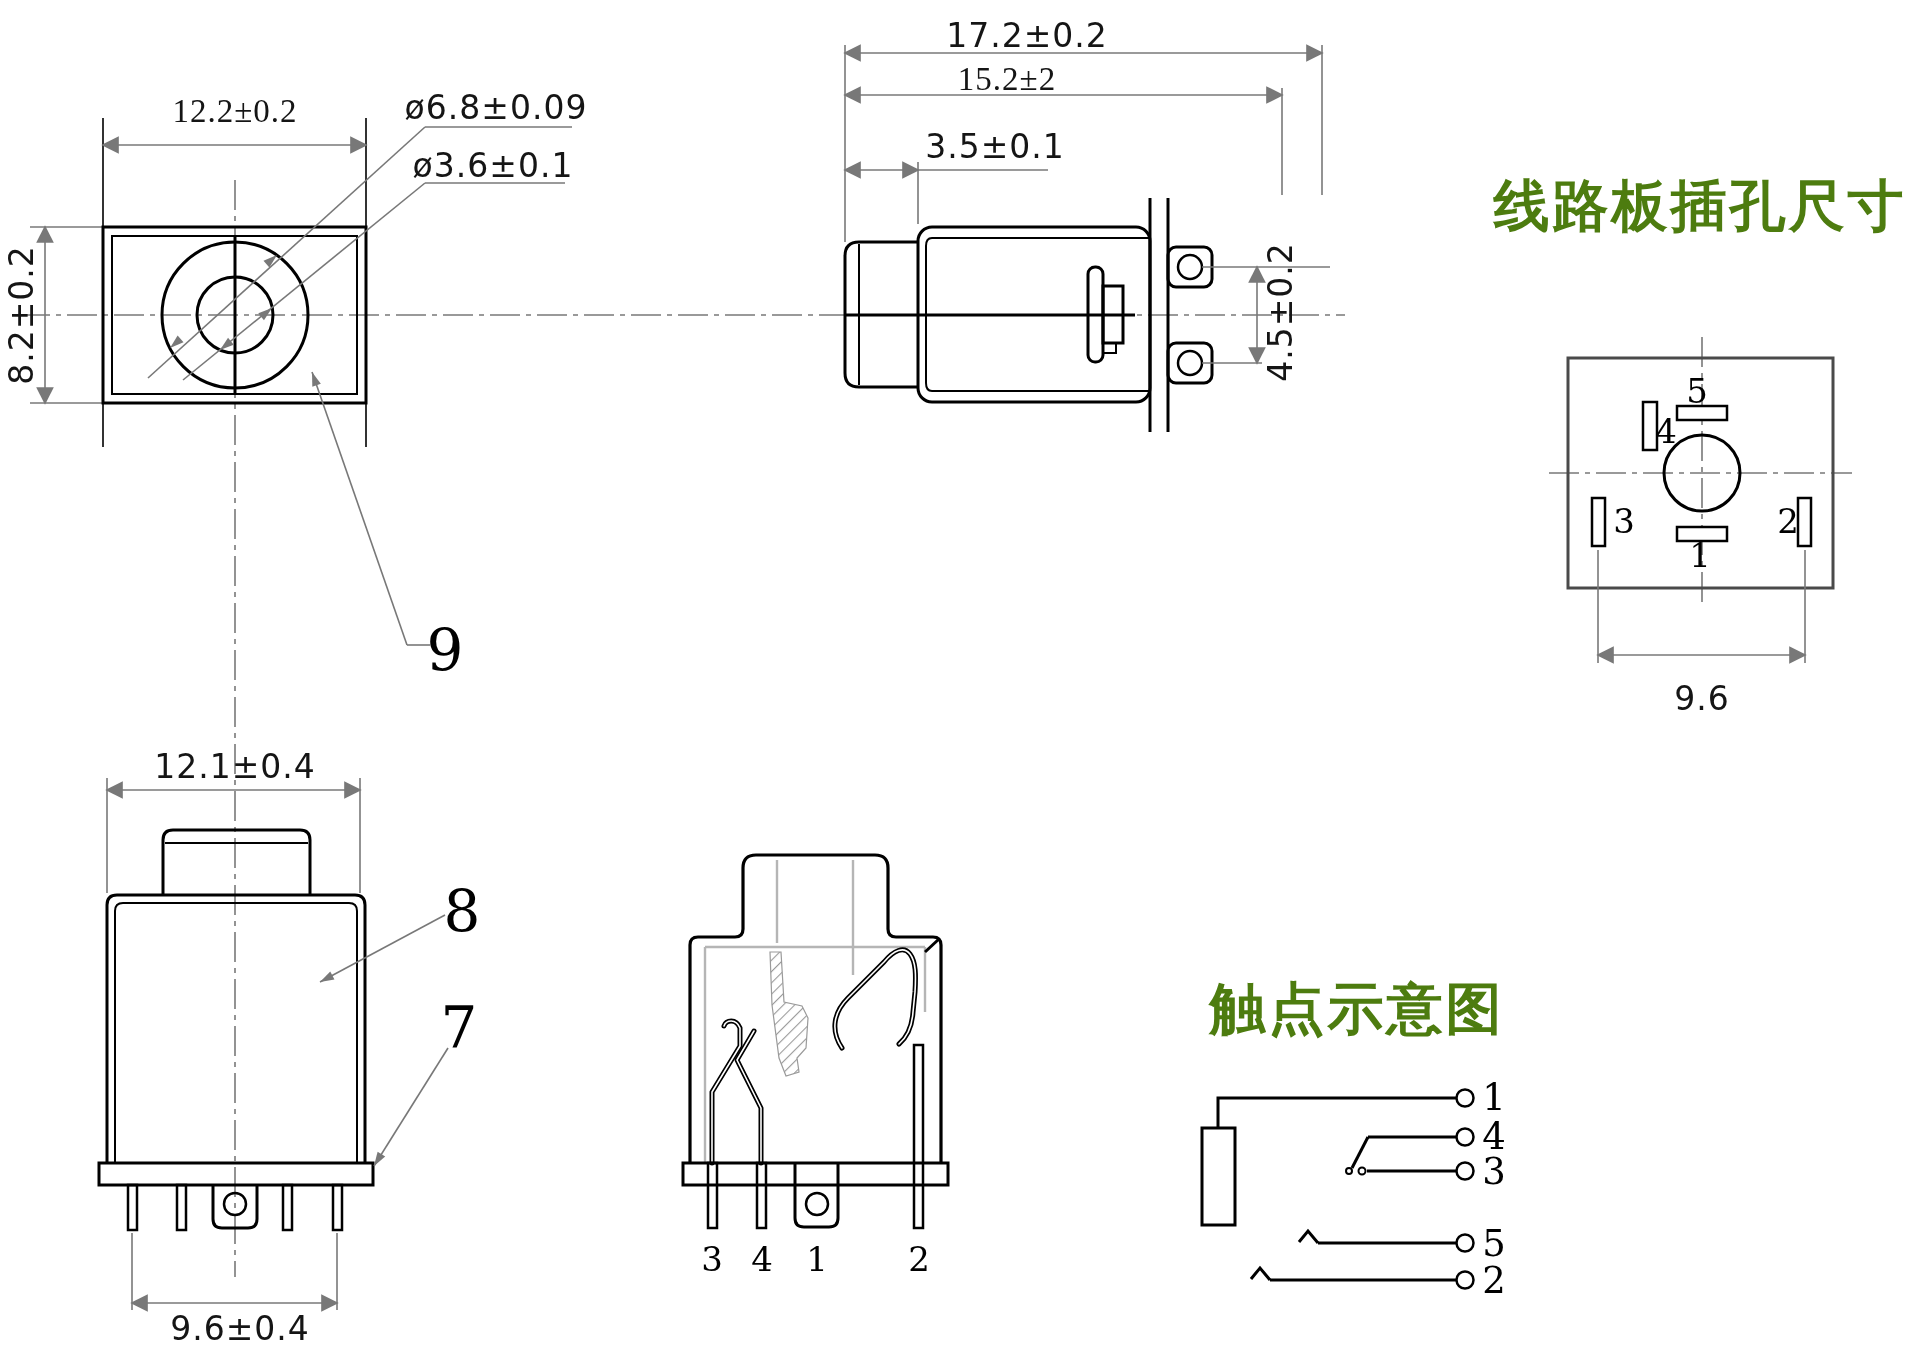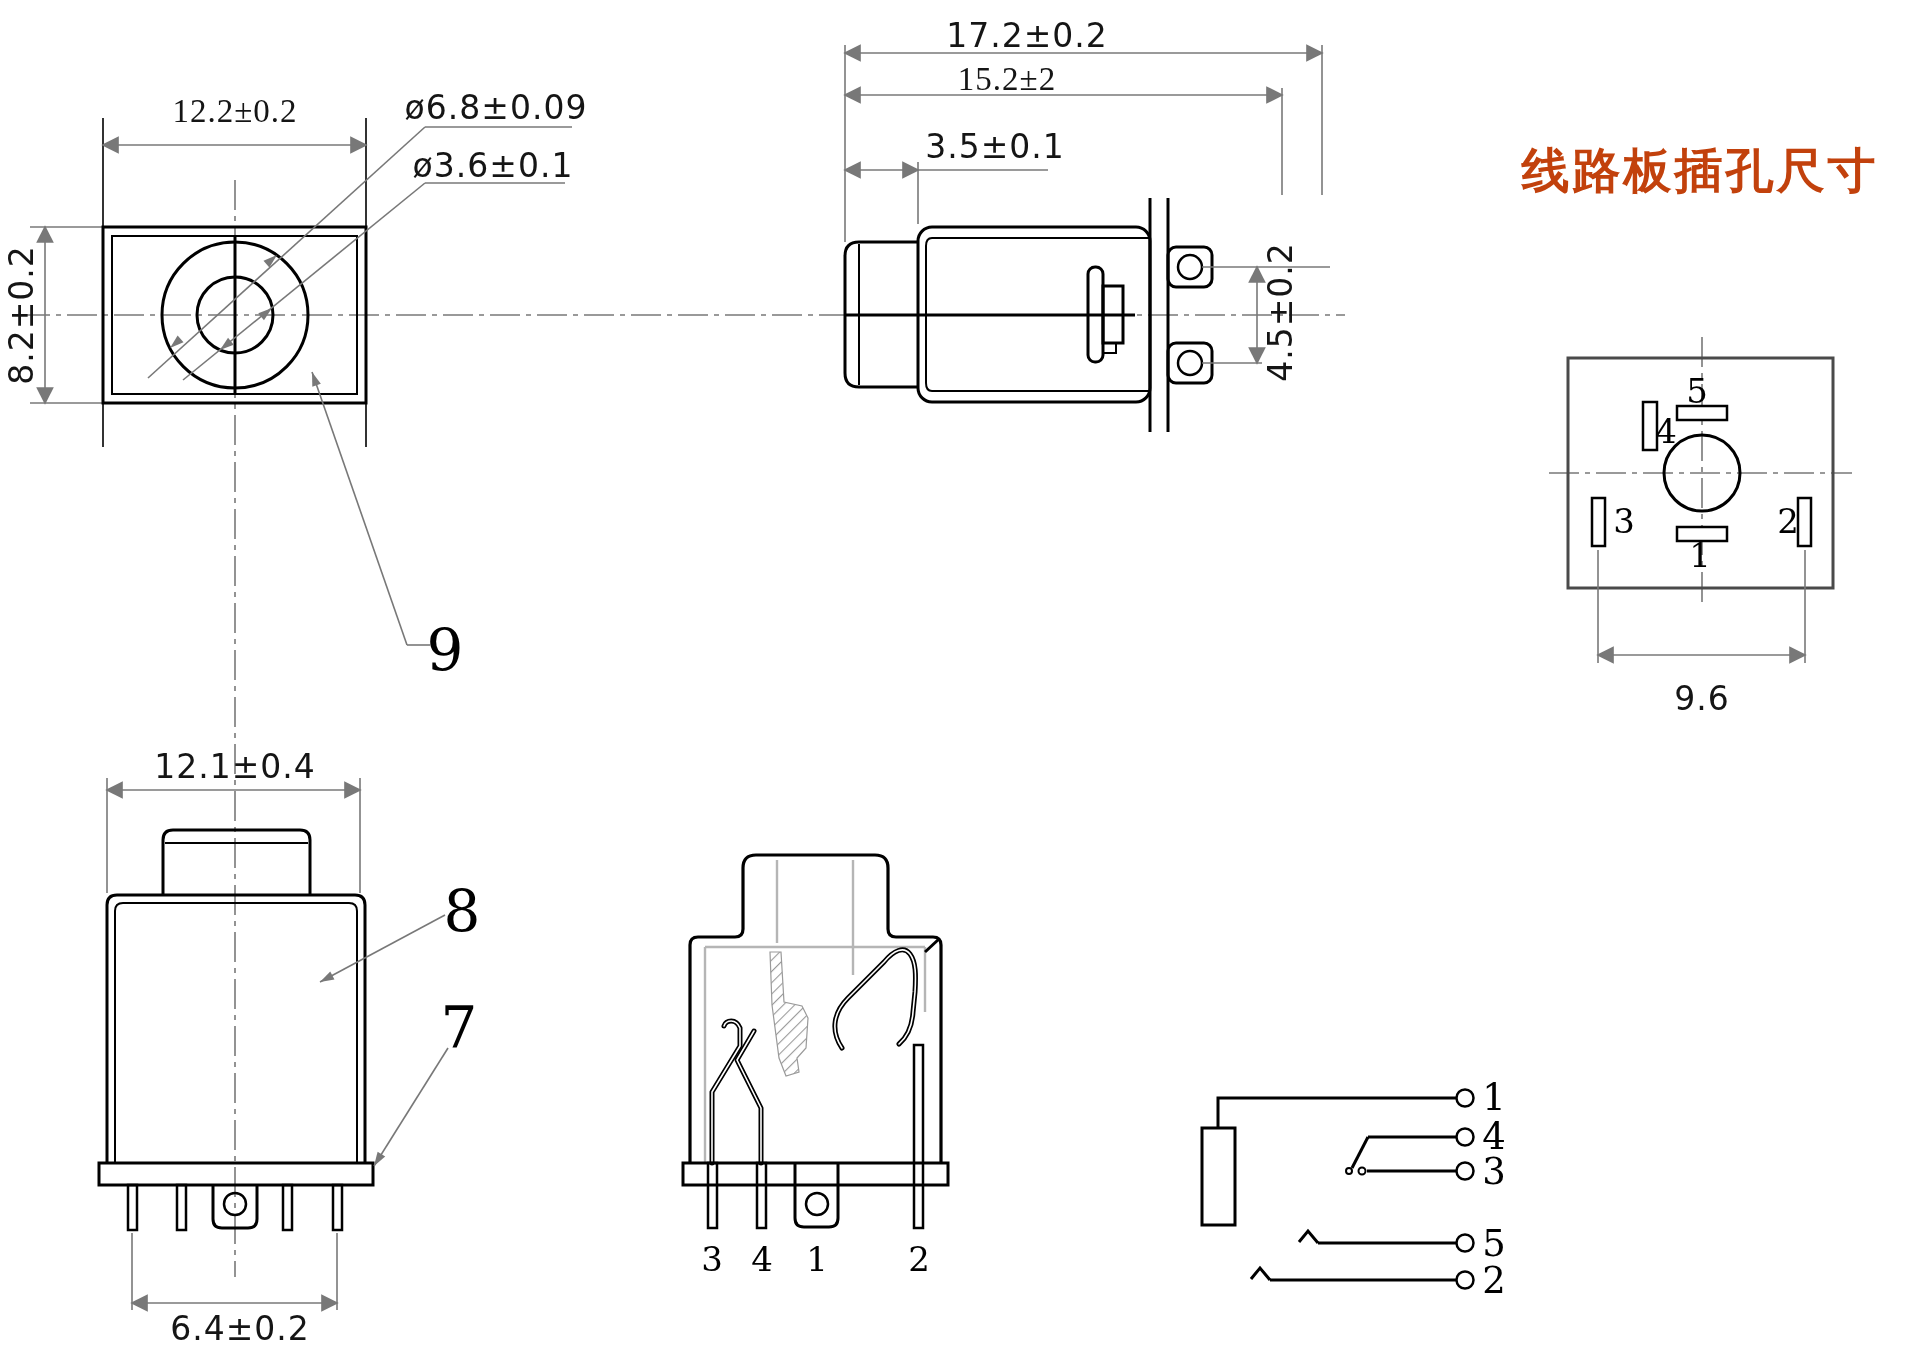--- a/index.html
+++ b/index.html
@@ -14,21 +14,21 @@
   .lbl{
     position:absolute;
     transform:translate(-50%,-50%);
     white-space:nowrap;
     color:#111;
     line-height:1;
   }
   .dim{font-size:33px;letter-spacing:1px;color:#151515;}
   .rot{transform:translate(-50%,-50%) rotate(-90deg);}
   .callout{font-family:"DejaVu Serif","Liberation Serif",serif;font-size:58px;color:#000;}
-  .title-cn{font-size:48px;font-weight:600;letter-spacing:3px;color:#c2410c;}
+  .title-cn{font-size:56px;font-weight:600;letter-spacing:3px;color:#4d7c0f;margin-top:36px;}
   .pinlbl{font-family:"DejaVu Serif","Liberation Serif",serif;font-size:34px;color:#000;}
   .padlbl{font-family:"DejaVu Serif","Liberation Serif",serif;font-size:34px;color:#000;}
   .schemlbl{font-family:"DejaVu Serif","Liberation Serif",serif;font-size:37px;color:#000;}
 
   .k3{stroke:#000;stroke-width:3;fill:none;}
   .k35{stroke:#000;stroke-width:3.2;fill:none;}
   .k2{stroke:#000;stroke-width:2;fill:none;}
   .k25{stroke:#000;stroke-width:2.5;fill:none;}
   .kw{stroke:#000;stroke-width:2.5;fill:#fff;}
   .d{stroke:#787878;stroke-width:1.6;fill:none;}
@@ -230,26 +230,27 @@
 <span class="lbl padlbl" style="left:1697px;top:391px;">5</span>
 <span class="lbl padlbl" style="left:1666px;top:431px;">4</span>
 <span class="lbl padlbl" style="left:1624px;top:521px;">3</span>
 <span class="lbl padlbl" style="left:1788px;top:521px;">2</span>
 <span class="lbl padlbl" style="left:1700px;top:555px;">1</span>
 <span class="lbl dim" style="left:1702px;top:676px;margin-top:22px;">9.6</span>
 
 <span class="lbl dim" style="left:235px;top:766px;">12.1±0.4</span>
 <span class="lbl callout" style="left:462px;top:911px;">8</span>
 <span class="lbl callout" style="left:459px;top:1028px;">7</span>
-<span class="lbl dim" style="left:240px;top:1328px;">6.4±0.2</span>
+<span class="lbl dim" style="left:240px;top:1328px;">9.6±0.4</span>
 
 <span class="lbl pinlbl" style="left:712px;top:1259px;">3</span>
 <span class="lbl pinlbl" style="left:762px;top:1259px;">4</span>
 <span class="lbl pinlbl" style="left:817px;top:1259px;">1</span>
 <span class="lbl pinlbl" style="left:919px;top:1259px;">2</span>
 
+<span class="lbl title-cn" style="left:1357px;top:973px;">触点示意图</span>
 <span class="lbl schemlbl" style="left:1494px;top:1097px;">1</span>
 <span class="lbl schemlbl" style="left:1494px;top:1136px;">4</span>
 <span class="lbl schemlbl" style="left:1494px;top:1171px;">3</span>
 <span class="lbl schemlbl" style="left:1494px;top:1243px;">5</span>
 <span class="lbl schemlbl" style="left:1494px;top:1280px;">2</span>
 
 </div>
 
 </body></html>

